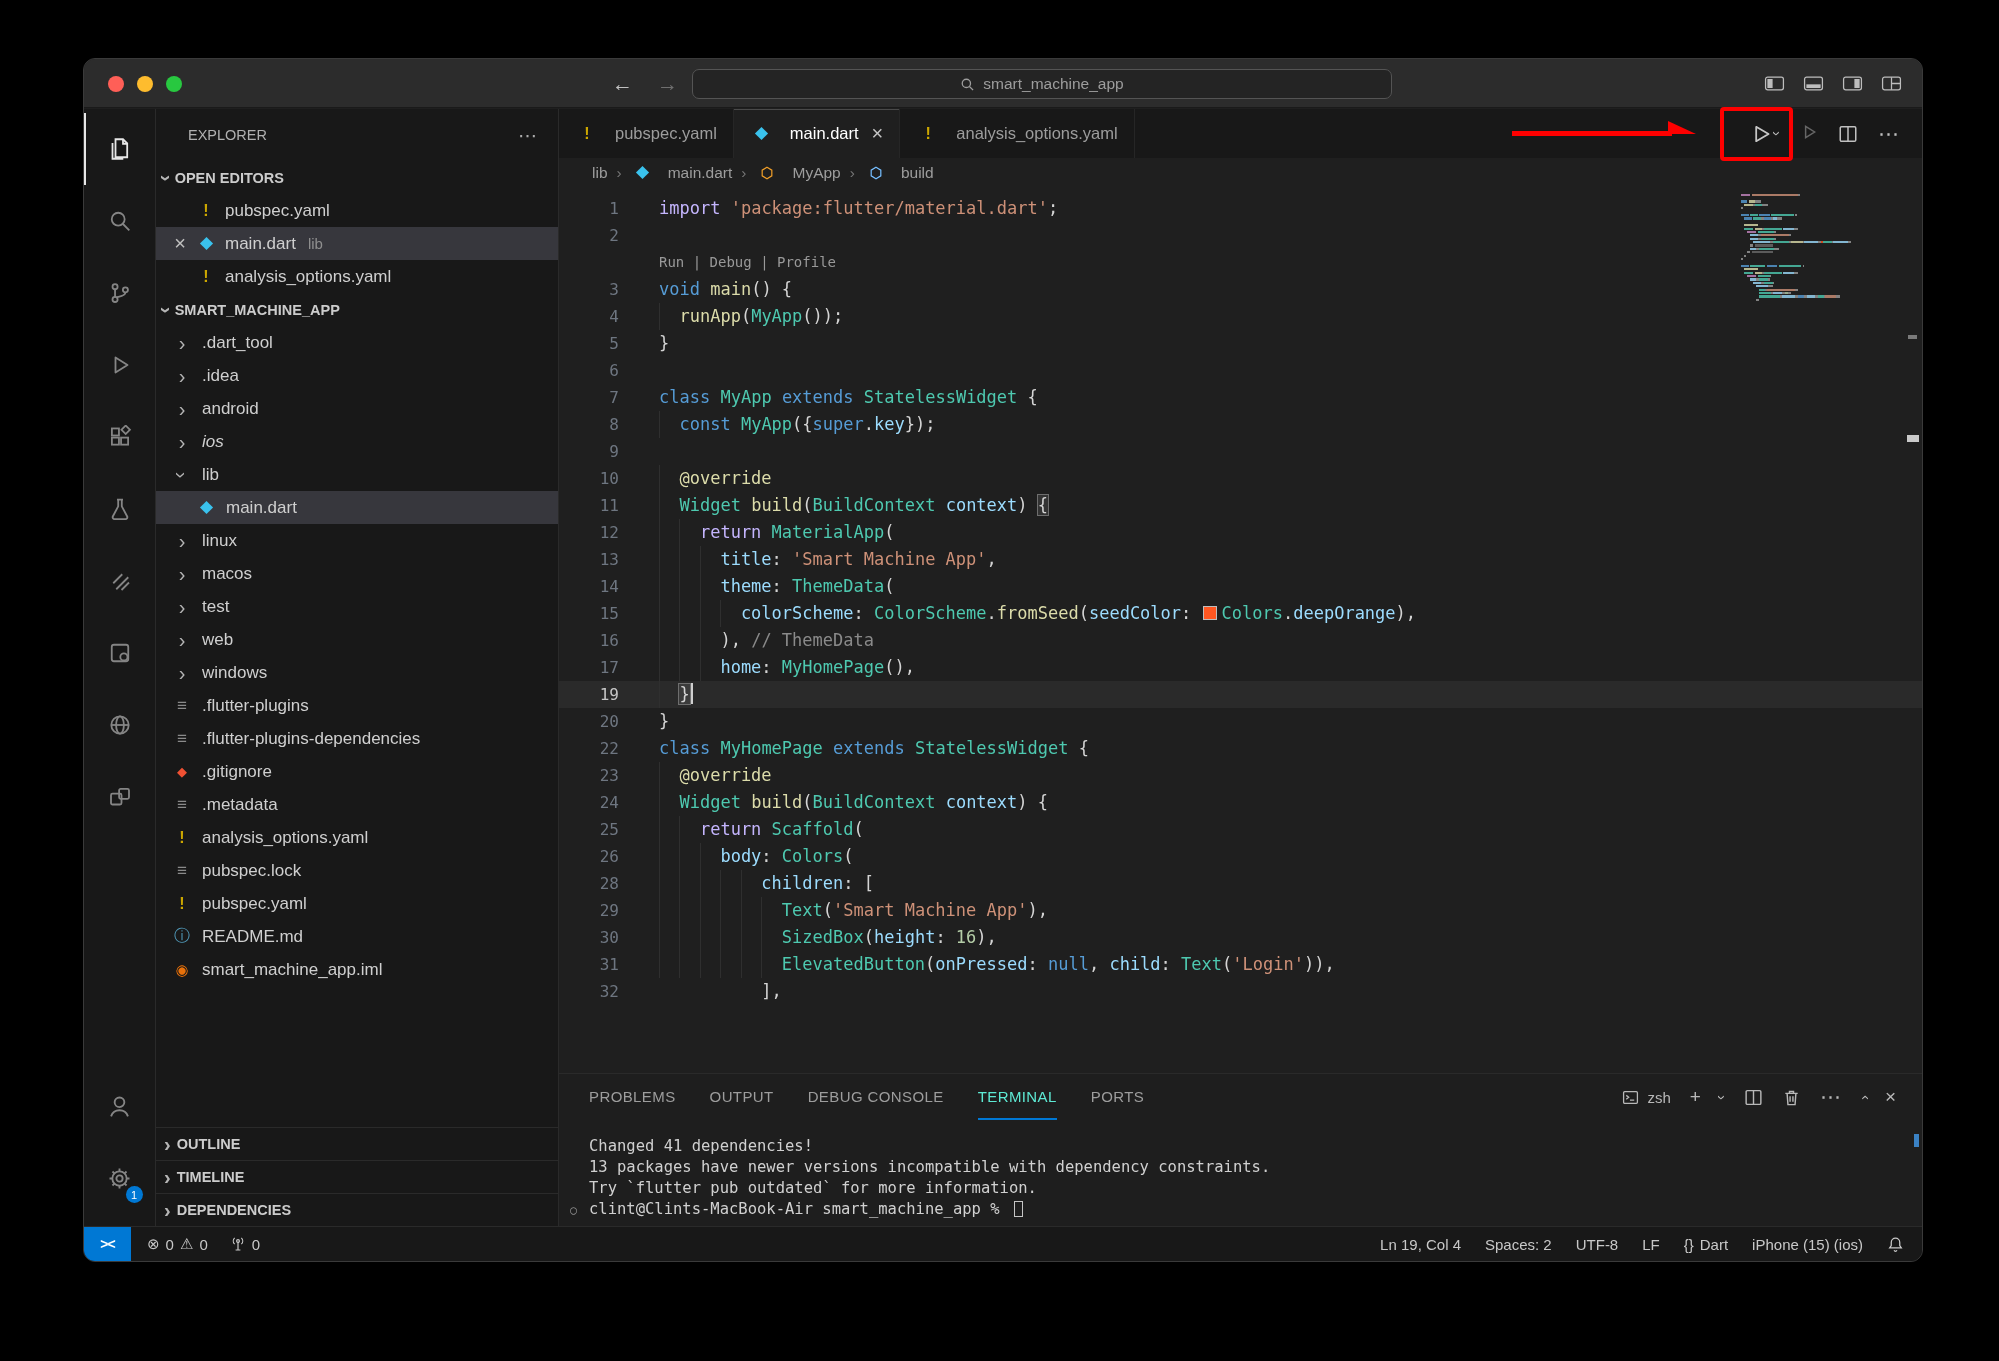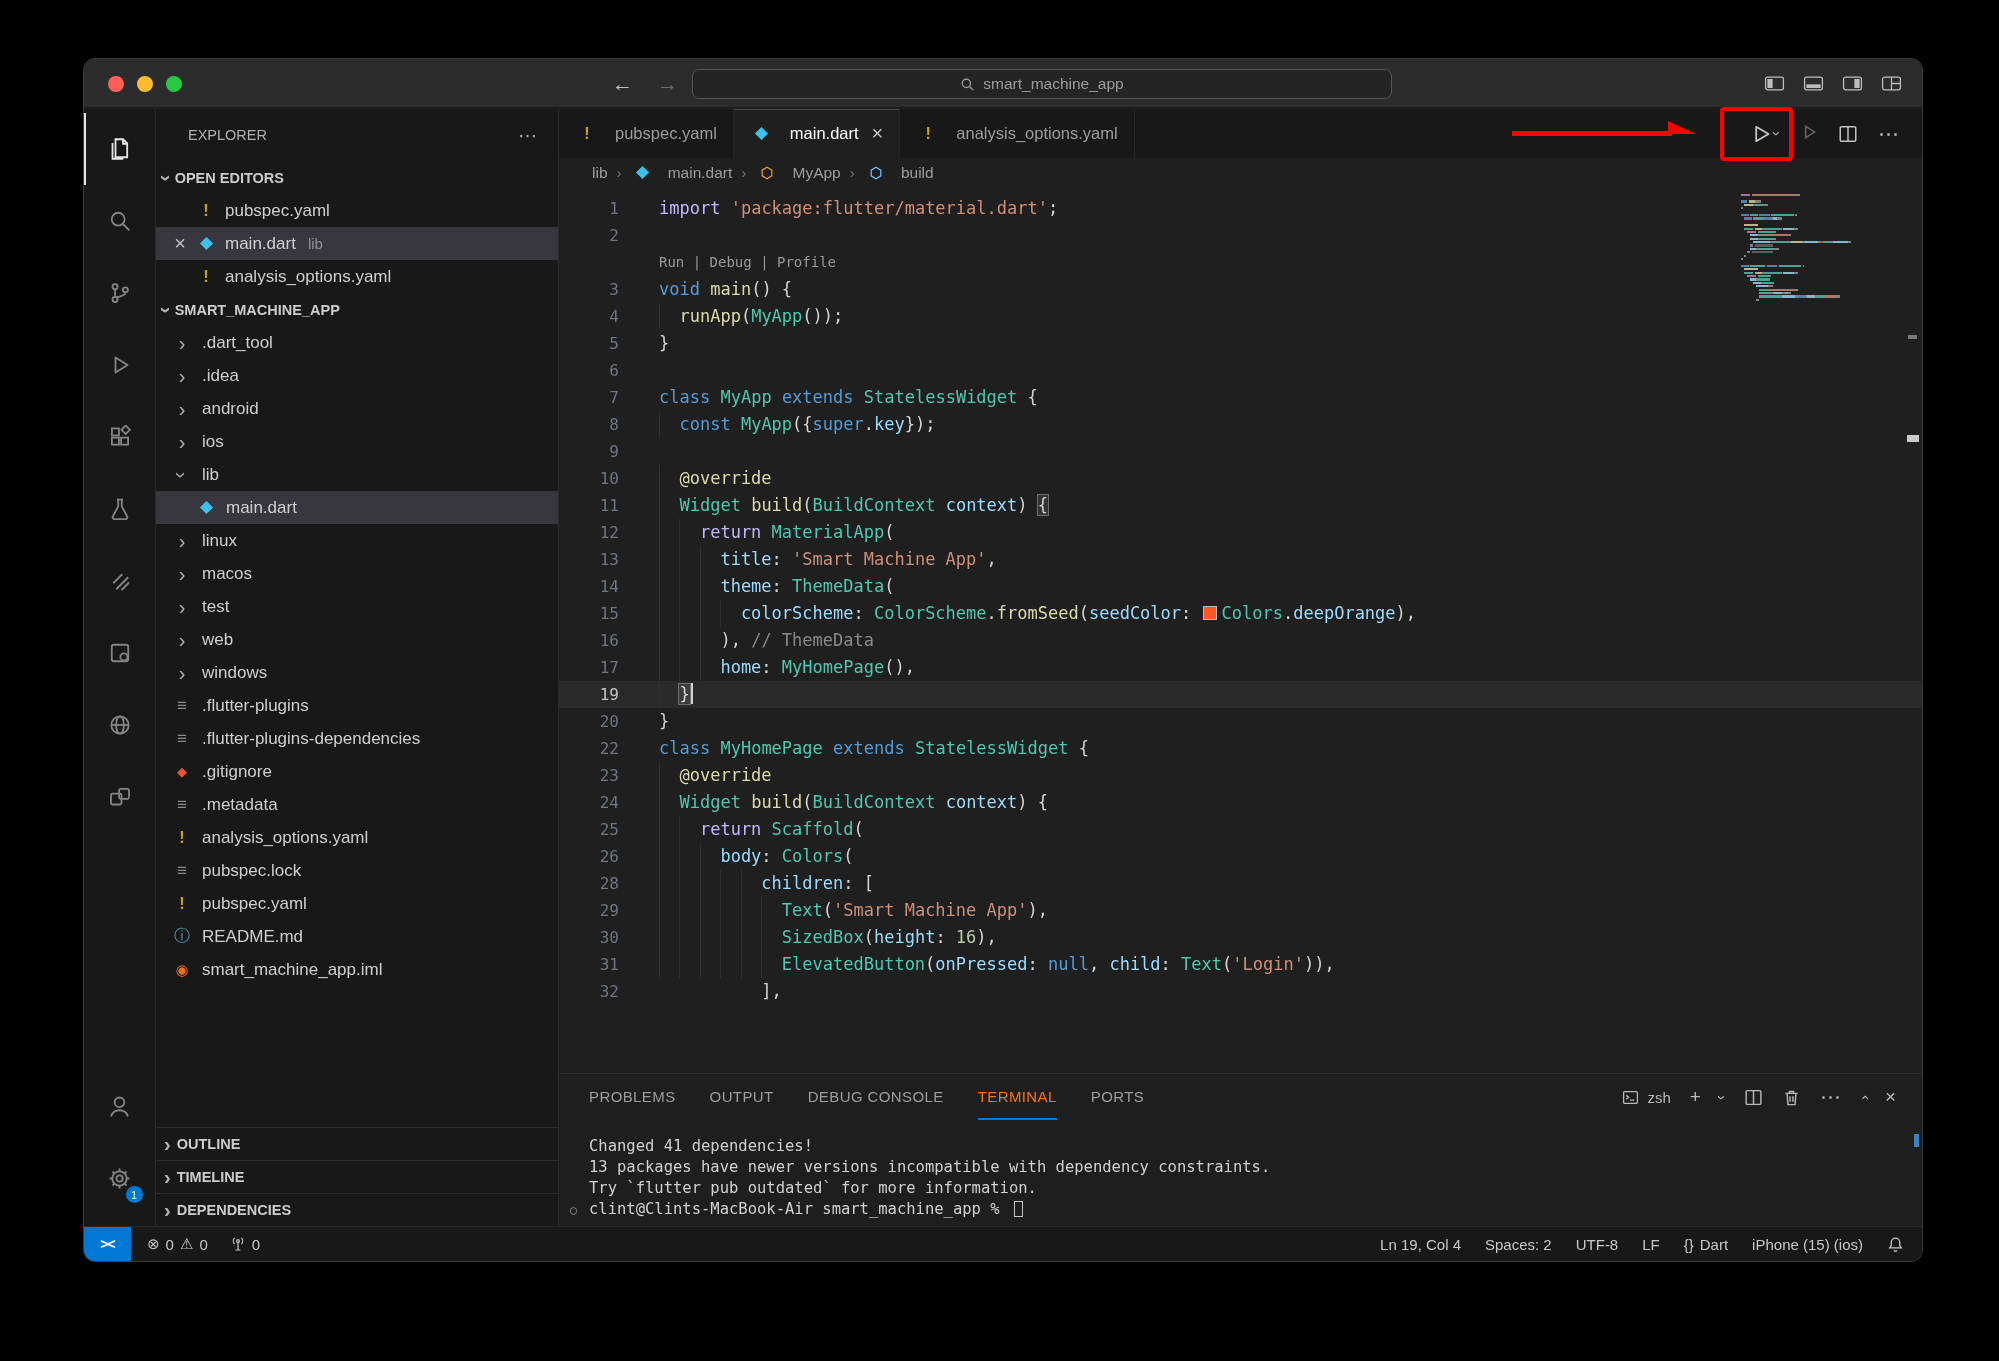--- a/index.html
+++ b/index.html
@@ -92,21 +92,21 @@
   .lens { color:#999; font-size:14px; }
   .minimap { position:absolute; top:6px; right:63px; width:118px; }
   .mm-line { height:3.4px; display:flex; align-items:center; }
   .mm-line span { display:inline-block; height:2.2px; opacity:.8; flex:none; }
   .orm1 { position:absolute; right:5px; top:148px; width:9px; height:4px; background:#7a7a7a; }
   .orm2 { position:absolute; right:3px; top:248px; width:12px; height:7px; background:#c9c9c9; }
   
   .panel { height:153px; flex:none; border-top:1px solid #2a2a2a; background:#1e1e1e; position:relative; }
   .panel-header { height:46px; display:flex; align-items:center; padding:0 26px 0 30px; }
   .panel-tab { margin-right:34px; font-size:15px; letter-spacing:.4px; color:#9d9d9d; height:46px; display:flex; align-items:center; border-bottom:2px solid transparent; }
-  .panel-tab.active { color:#f97316; border-bottom-color:#0078d4; }
+  .panel-tab.active { color:#5eead4; border-bottom-color:#0078d4; }
   .panel-actions { margin-left:auto; display:flex; align-items:center; gap:19px; color:#b8b8b8; }
   .shell-label { display:flex; align-items:center; gap:8px; font-size:15px; }
   .pa-glyph { font-size:19px; }
   .terminal { padding:16px 0 0 30px; font-family:"DejaVu Sans Mono", monospace; font-size:15.5px; line-height:21px; color:#d0d0d0; }
   .term-line { white-space:pre; }
   .prompt-line { position:relative; }
   .term-deco { position:absolute; left:-19px; top:1px; color:#8a8a8a; font-size:12px; }
   .term-cursor { display:inline-block; width:9px; height:16px; border:1px solid #c5c5c5; vertical-align:-3px; margin-left:5px; }
   .panel-mark { position:absolute; right:3px; top:60px; width:5px; height:13px; background:#3b82c4; }
   
@@ -300,21 +300,21 @@
           <div class="tree-row" style="padding-left: 12px;">
             <span class="tree-slot">
               <span class="chev">›</span>
             </span>
             <span class="tree-label" style="margin-left: 6px;">android</span>
           </div>
           <div class="tree-row" style="padding-left: 12px;">
             <span class="tree-slot">
               <span class="chev">›</span>
             </span>
-            <span class="tree-label" style="margin-left: 6px;">ios</span>
+            <span class="tree-label" style="margin-left: 6px; font-style: italic;">ios</span>
           </div>
           <div class="tree-row" style="padding-left: 12px;">
             <span class="tree-slot">
               <span class="chev down">›</span>
             </span>
             <span class="tree-label" style="margin-left: 6px;">lib</span>
           </div>
           <div class="tree-row selected" style="padding-left: 36px;">
             <span class="tree-slot">
               <span class="fi">

